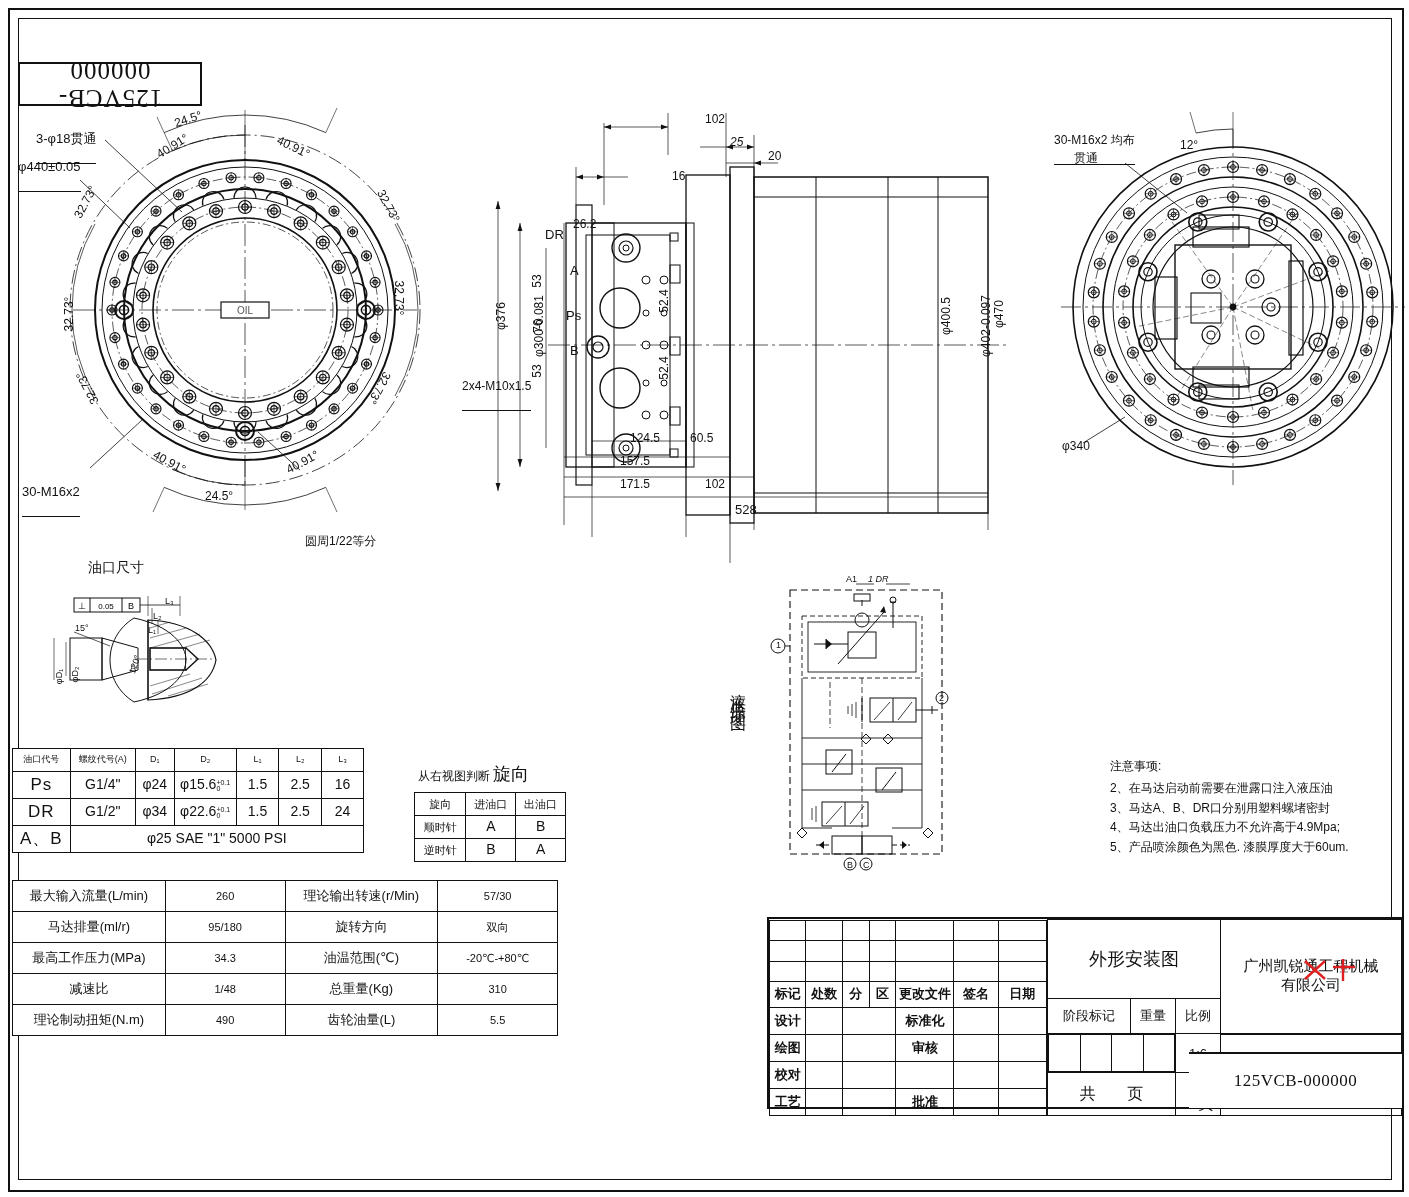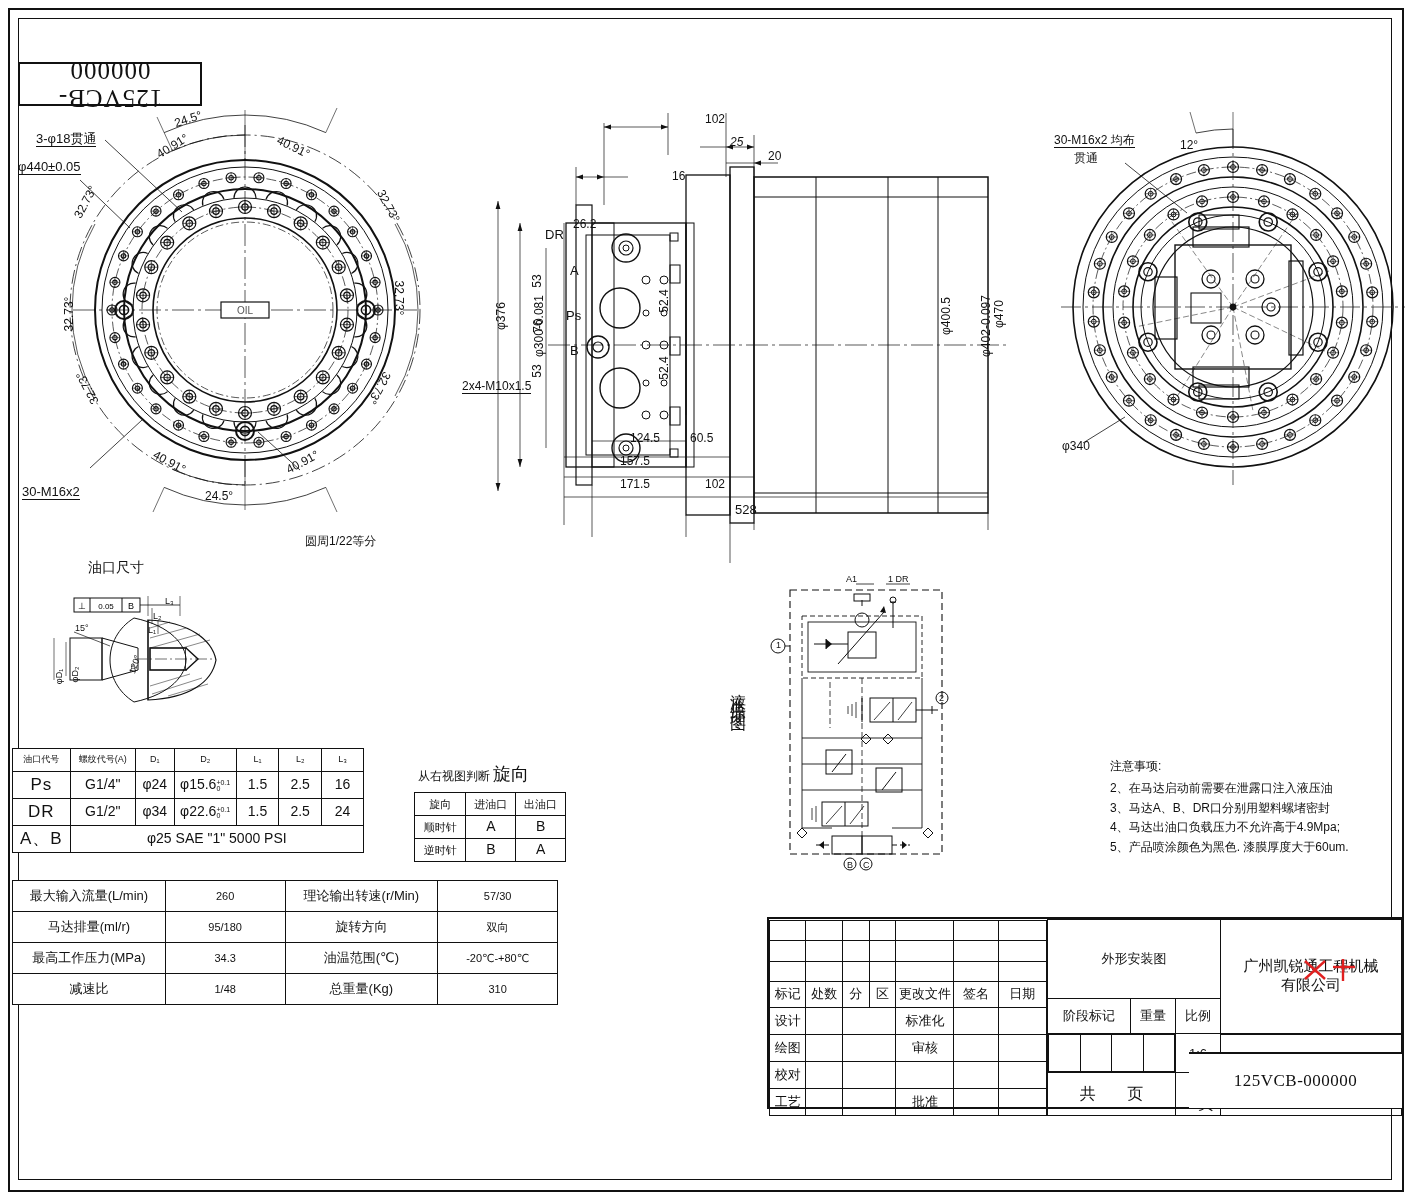--- a/index.html
+++ b/index.html
@@ -65,21 +65,21 @@
   #titleblock{position:absolute;left:767px;top:917px;width:633px;height:188px;border:2px solid #111;background:#fff;}
   #titleblock table{border-collapse:collapse;width:100%;height:100%;}
   #titleblock td{border:1px solid #111;text-align:center;vertical-align:middle;font-size:13px;padding:0;}
   .tb-bold{font-size:16px;}
   .tb-small{font-size:11px;}
   .redmark{position:absolute;pointer-events:none;}
 
   
   #notes{position:absolute;left:1110px;top:757px;font-size:12px;line-height:1.65;}
   #notes .nhead{margin-bottom:2px;}
-  .label-u{border-bottom:1px solid #111;padding-bottom:1px;}
+  .label-u{border-bottom:1px solid #111;padding-bottom:18px;}
 </style>
 </head>
 <body>
 
 <div id="sheet">
 
   <div id="outerframe"></div>
   <div id="innerframe"></div>
 
   <div class="abs" style="left:18px;top:62px;width:180px;height:40px;border:2px solid #111;">
@@ -824,21 +824,21 @@
     <line x1="15" y1="68" x2="20" y2="68" stroke="#111" stroke-width="0.9"></line>
     <circle cx="172" cy="120" r="6" fill="none" stroke="#111" stroke-width="1"></circle>
 
     <line x1="86" y1="6" x2="104" y2="6" stroke="#111" stroke-width="0.8"></line>
     <line x1="116" y1="6" x2="140" y2="6" stroke="#111" stroke-width="0.8"></line>
 
     <circle cx="80" cy="286" r="6" fill="none" stroke="#111" stroke-width="1"></circle>
     <circle cx="96" cy="286" r="6" fill="none" stroke="#111" stroke-width="1"></circle>
   </svg>
   <div class="txt t9" style="left:846px;top:575px;">A1</div>
-  <div class="txt t9" style="left:888px;top:575px;">1 DR</div>
+  <div class="txt t9" style="left:868px;top:575px;font-style:italic;">1 DR</div>
   <div class="txt t9" style="left:776px;top:641px;">1</div>
   <div class="txt t9" style="left:939px;top:694px;">2</div>
   <div class="txt t9" style="left:847px;top:861px;">B</div>
   <div class="txt t9" style="left:863px;top:861px;">C</div>
 
   <table class="dwg" id="porttable">
     <tbody>
         <tr>
       <td style="width:58px">油口代号</td>
       <td style="width:66px">螺纹代号(A)</td>
@@ -919,36 +919,42 @@
       <td class="val">34.3</td>
       <td class="lbl">油温范围(℃)</td>
       <td class="val">-20℃-+80℃</td>
     </tr>
     <tr>
       <td class="lbl">减速比</td>
       <td class="val">1/48</td>
       <td class="lbl">总重量(Kg)</td>
       <td class="val">310</td>
     </tr>
+    <tr>
+      <td class="lbl">理论制动扭矩(N.m)</td>
+      <td class="val">490</td>
+      <td class="lbl">齿轮油量(L)</td>
+      <td class="val">5.5</td>
+    </tr>
   </tbody>
     </table>
 
   <div id="notes">
     <div class="nhead">注意事项:</div>
     <div>2、在马达启动前需要在泄露口注入液压油</div>
     <div>3、马达A、B、DR口分别用塑料螺堵密封</div>
     <div>4、马达出油口负载压力不允许高于4.9Mpa;</div>
     <div>5、产品喷涂颜色为黑色. 漆膜厚度大于60um.</div>
   </div>
 
   <div id="titleblock">
     <table>
       <tbody>
           <tr>
-        <td rowspan="4" colspan="7" style="padding:0;border:none;">
+        <td rowspan="4" colspan="7" style="padding:0;border:none;font-weight:bold;">
           <table style="border-collapse:collapse;width:100%;height:100%;">
             <tbody>
                   <tr style="height:16px">
                     <td></td>
                     <td></td>
                     <td></td>
                     <td></td>
                     <td></td>
                     <td></td>
                     <td></td>
@@ -1009,21 +1015,21 @@
               <td></td>
                     <td colspan="2"></td>
               <td class="tb-bold">批准</td>
               <td></td>
                     <td></td>
             </tr>
           </tbody>
               </table>
         </td>
         <td colspan="3" style="height:78px;">
-          <span class="tb-bold" style="font-size:13px;">外形安装图</span>
+          <span class="tb-bold" style="font-size:18px;">外形安装图</span>
         </td>
         <td rowspan="2" style="width:180px;position:relative;">
           <div style="position:relative;">
             <div class="tb-bold" style="font-size:15px;">广州凯锐通工程机械</div>
             <div class="tb-bold" style="font-size:15px;">有限公司</div>
             <svg class="redmark" style="left:50%;top:0;transform:translateX(-12px);" width="70" height="26">
               <g stroke="#e02020" stroke-width="2.4" fill="none">
                 <line x1="6" y1="4" x2="26" y2="22"></line>
                 <line x1="26" y1="4" x2="6" y2="22"></line>
                 <line x1="44" y1="2" x2="44" y2="24"></line>

